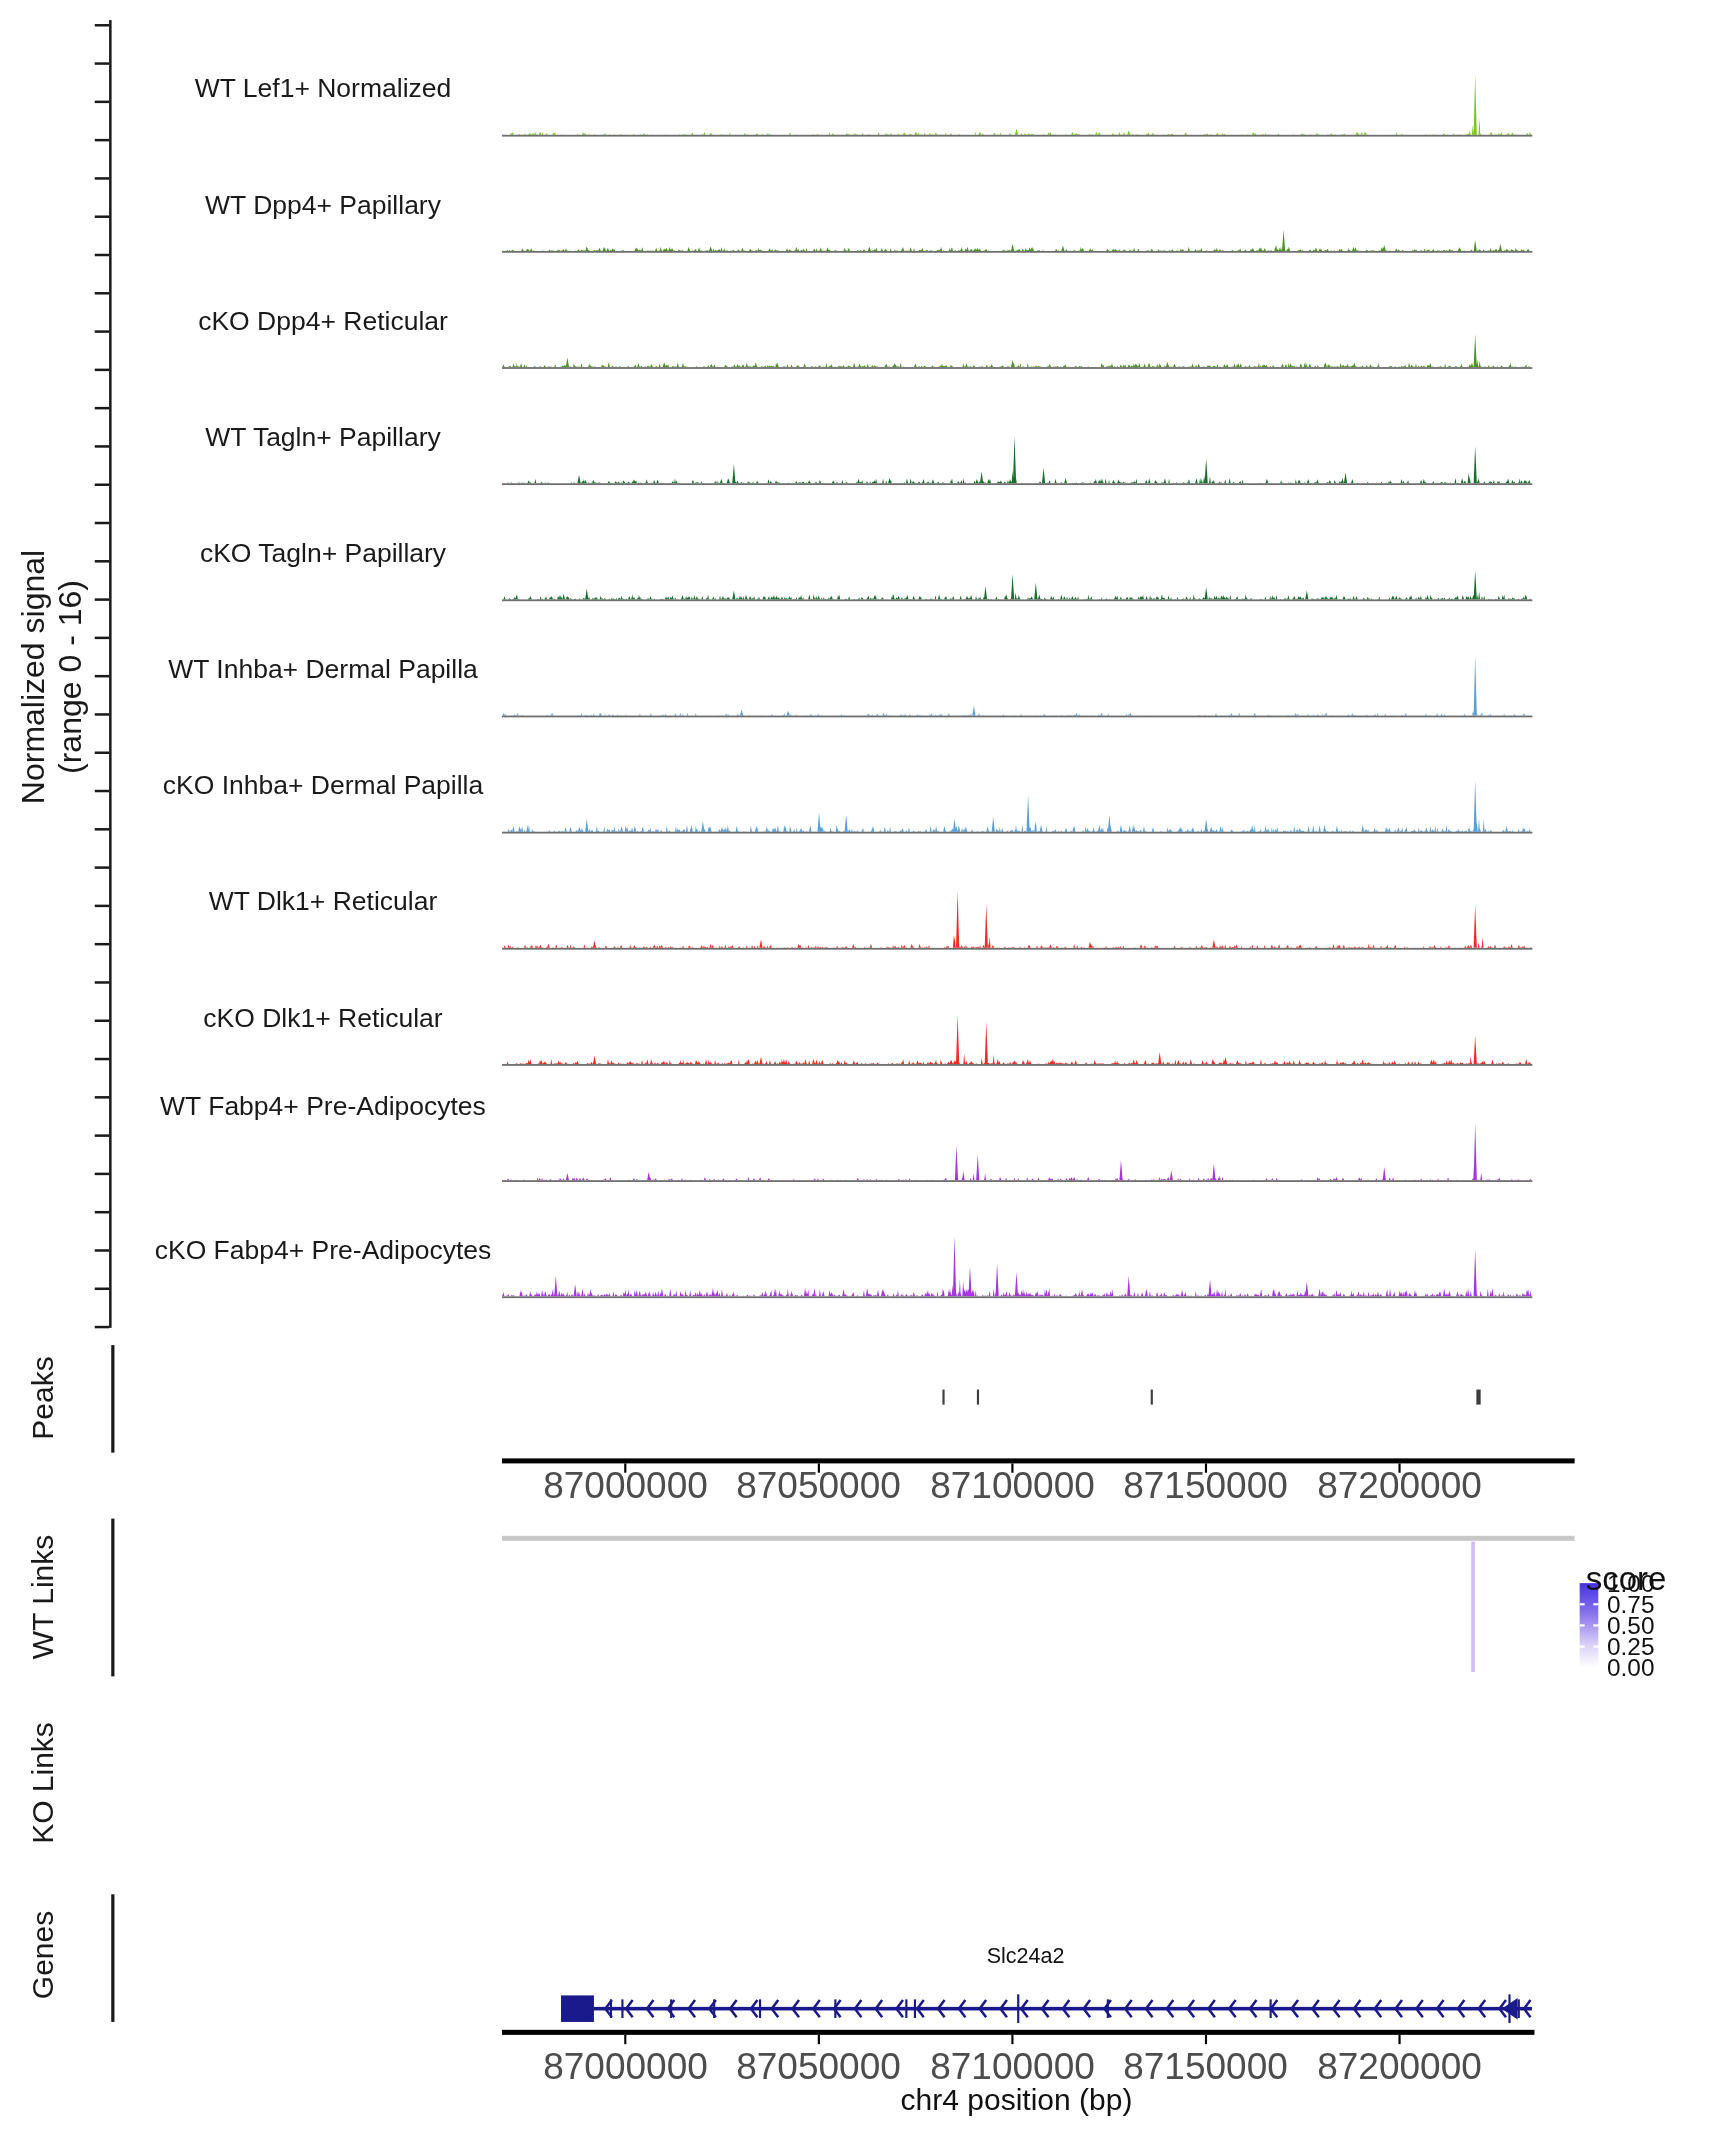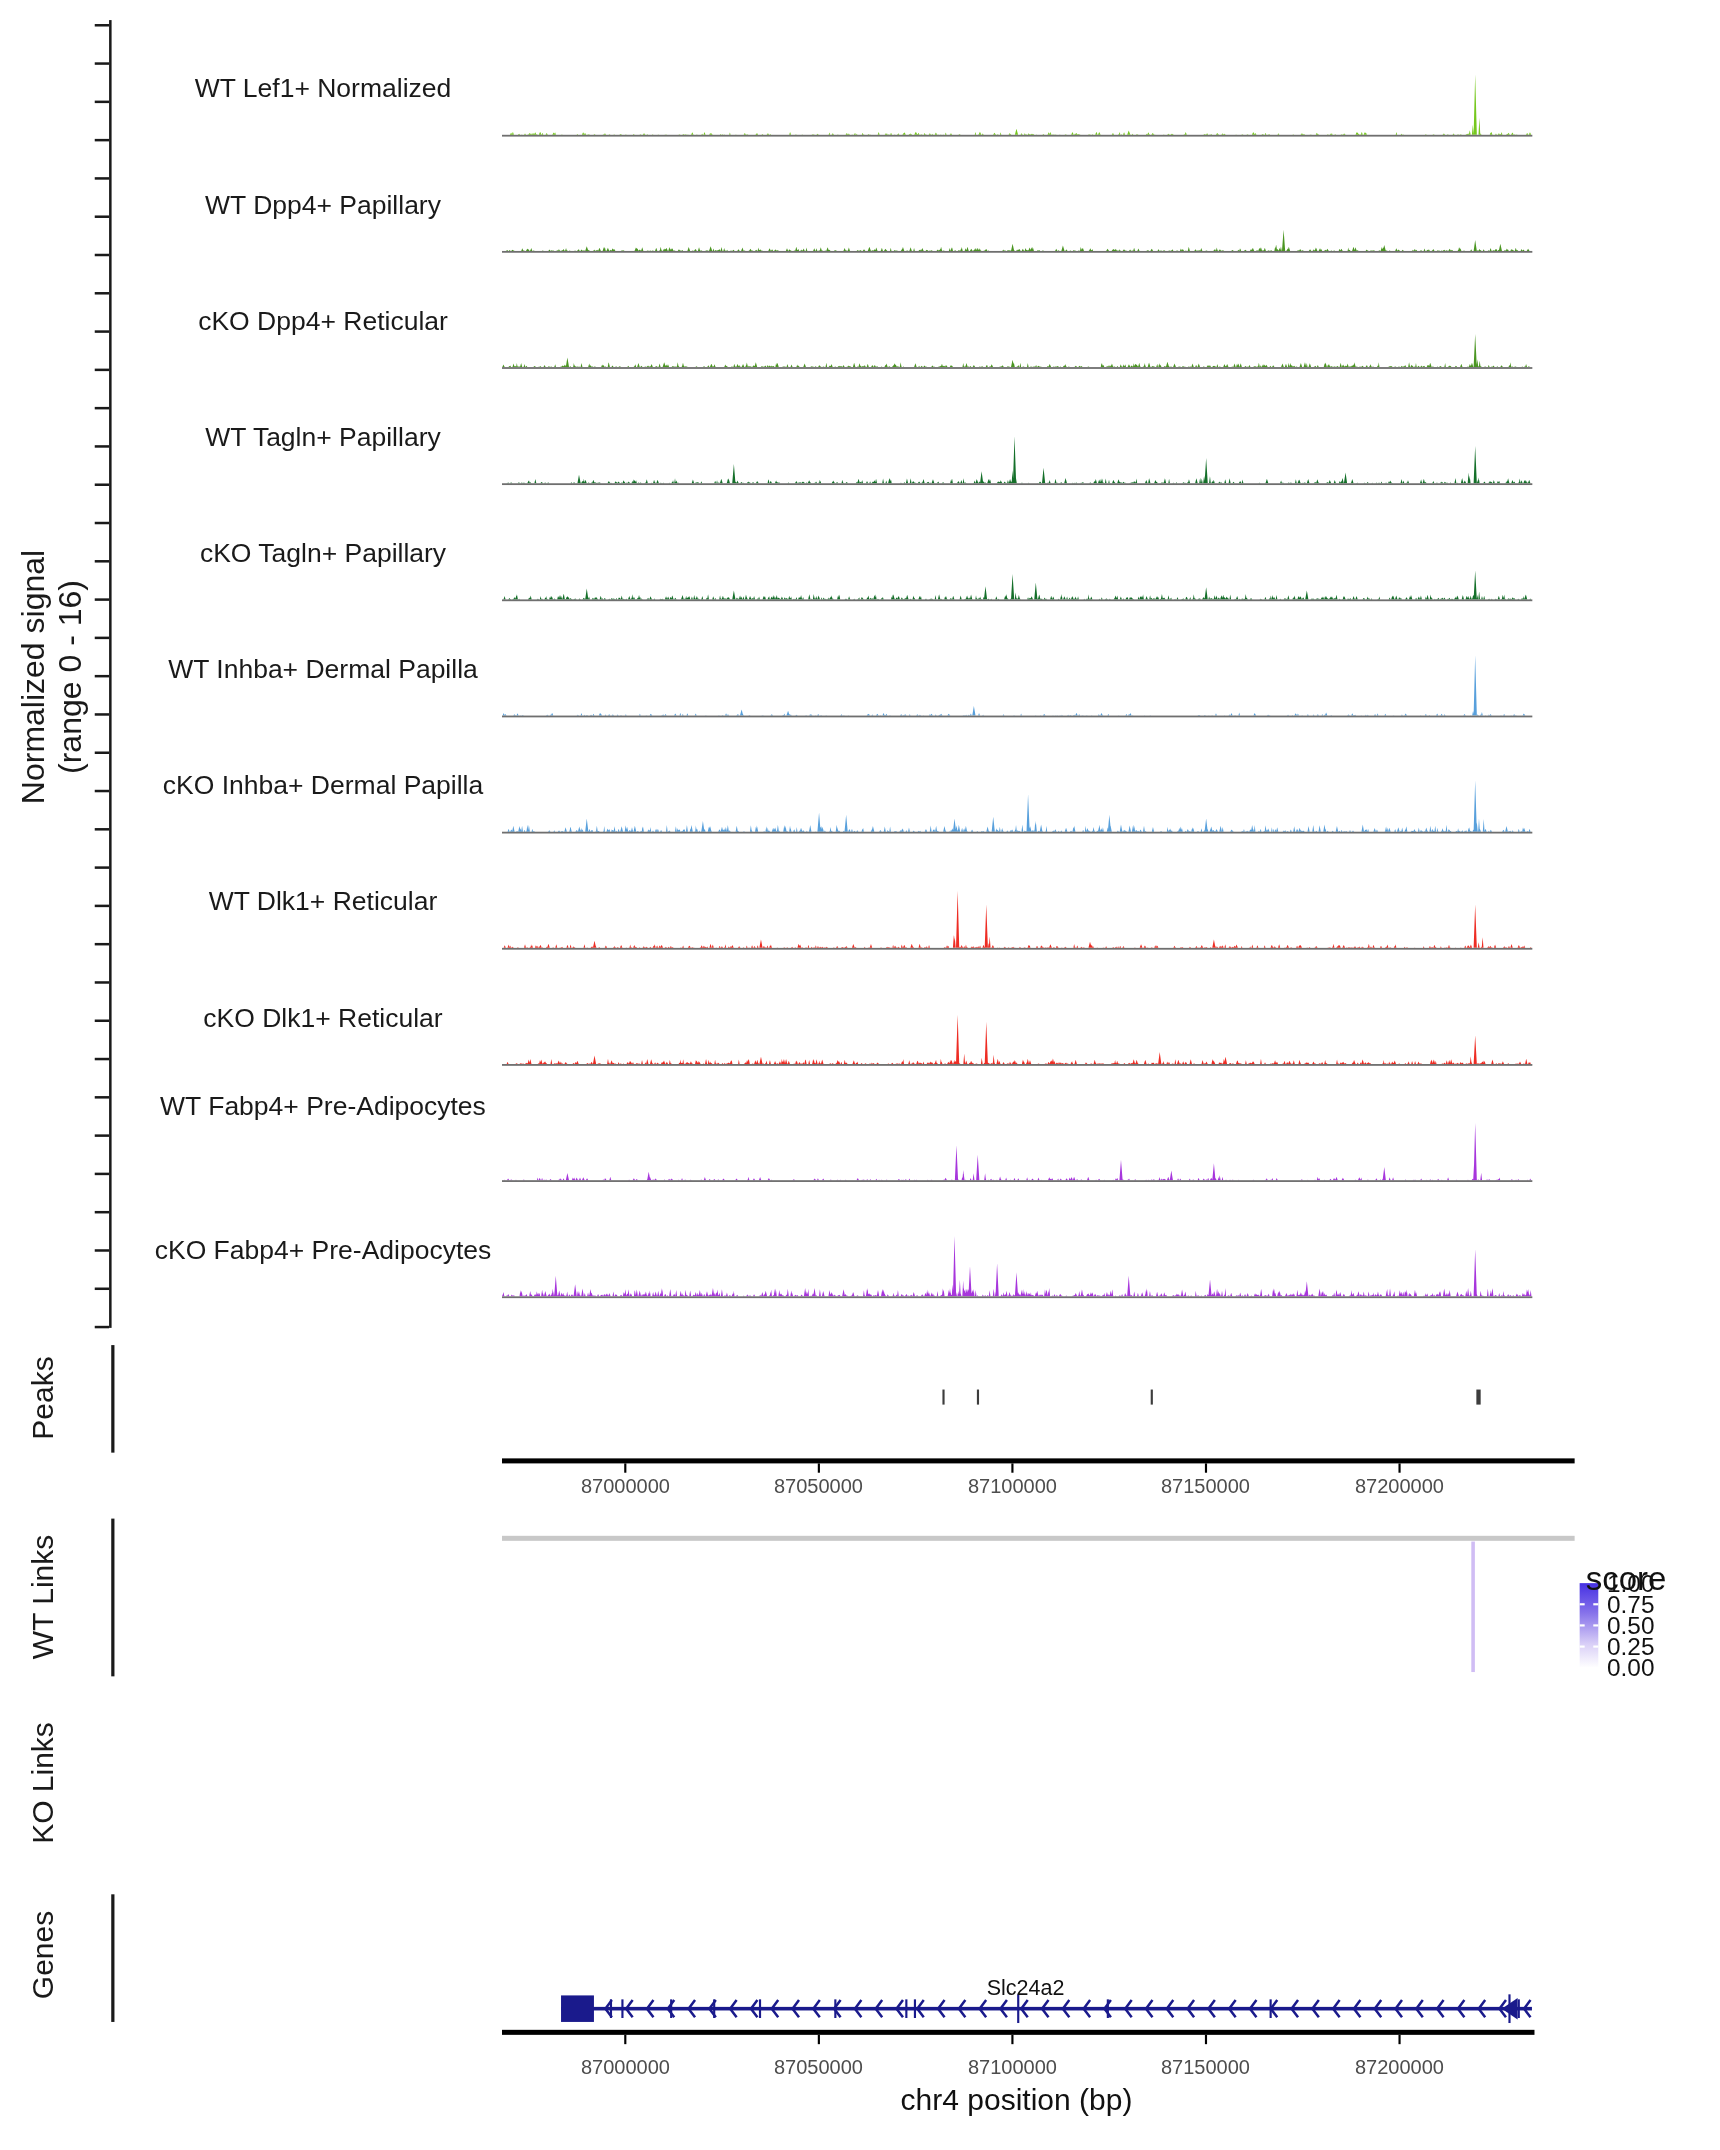--- a/index.html
+++ b/index.html
@@ -4,21 +4,21 @@
 <style>
   html,body{margin:0;padding:0;background:#ffffff;}
   #fig{position:relative;width:1721px;height:2151px;background:#ffffff;
        font-family:"Liberation Sans",sans-serif;overflow:hidden;}
   #gfx{position:absolute;left:0;top:0;}
   .lbl{position:absolute;color:#1a1a1a;}
   .track-label{left:115px;width:416px;text-align:center;font-size:26.5px;line-height:32px;}
   .rot{transform:translate(-50%,-50%) rotate(-90deg);white-space:nowrap;text-align:center;}
   .section-label{font-size:30px;}
   .ylab{font-size:32px;line-height:37px;}
-  .tick-label{width:215px;text-align:center;font-size:20px;line-height:32px;color:#4d4d4d;}
+  .tick-label{width:215px;text-align:center;font-size:37px;line-height:32px;color:#4d4d4d;}
   .axis-title{left:694px;width:645px;text-align:center;font-size:30px;color:#111;}
   .legend-title{left:1547px;width:158px;text-align:center;font-size:33px;color:#111;}
   .legend-val{left:1607px;width:100px;font-size:24.4px;line-height:25px;color:#111;}
   .gene-label{left:918px;width:215px;text-align:center;font-size:21.5px;color:#111;}
 </style>
 </head>
 <body>
 
 <div id="fig">
   <svg id="gfx" width="1721" height="2151" viewBox="0 0 2400 3000">
@@ -207,21 +207,21 @@
   <div class="lbl tick-label" style="left:1098px;top:1470px;">87150000</div>
   <div class="lbl tick-label" style="left:1292px;top:1470px;">87200000</div>
 
   <div class="lbl legend-title" style="top:1536px;margin-top:24px;">score</div>
   <div class="lbl legend-val" style="top:1571px;">1.00</div>
   <div class="lbl legend-val" style="top:1592px;">0.75</div>
   <div class="lbl legend-val" style="top:1613px;">0.50</div>
   <div class="lbl legend-val" style="top:1634px;">0.25</div>
   <div class="lbl legend-val" style="top:1655px;">0.00</div>
 
-  <div class="lbl gene-label" style="top:1944px;margin-top:32px;">Slc24a2</div>
+  <div class="lbl gene-label" style="top:1944px;">Slc24a2</div>
 
   <div class="lbl tick-label" style="left:518px;top:2051px;">87000000</div>
   <div class="lbl tick-label" style="left:711px;top:2051px;">87050000</div>
   <div class="lbl tick-label" style="left:905px;top:2051px;">87100000</div>
   <div class="lbl tick-label" style="left:1098px;top:2051px;">87150000</div>
   <div class="lbl tick-label" style="left:1292px;top:2051px;">87200000</div>
 
   <div class="lbl axis-title" style="top:2083px;">chr4 position (bp)</div>
 </div>
 

